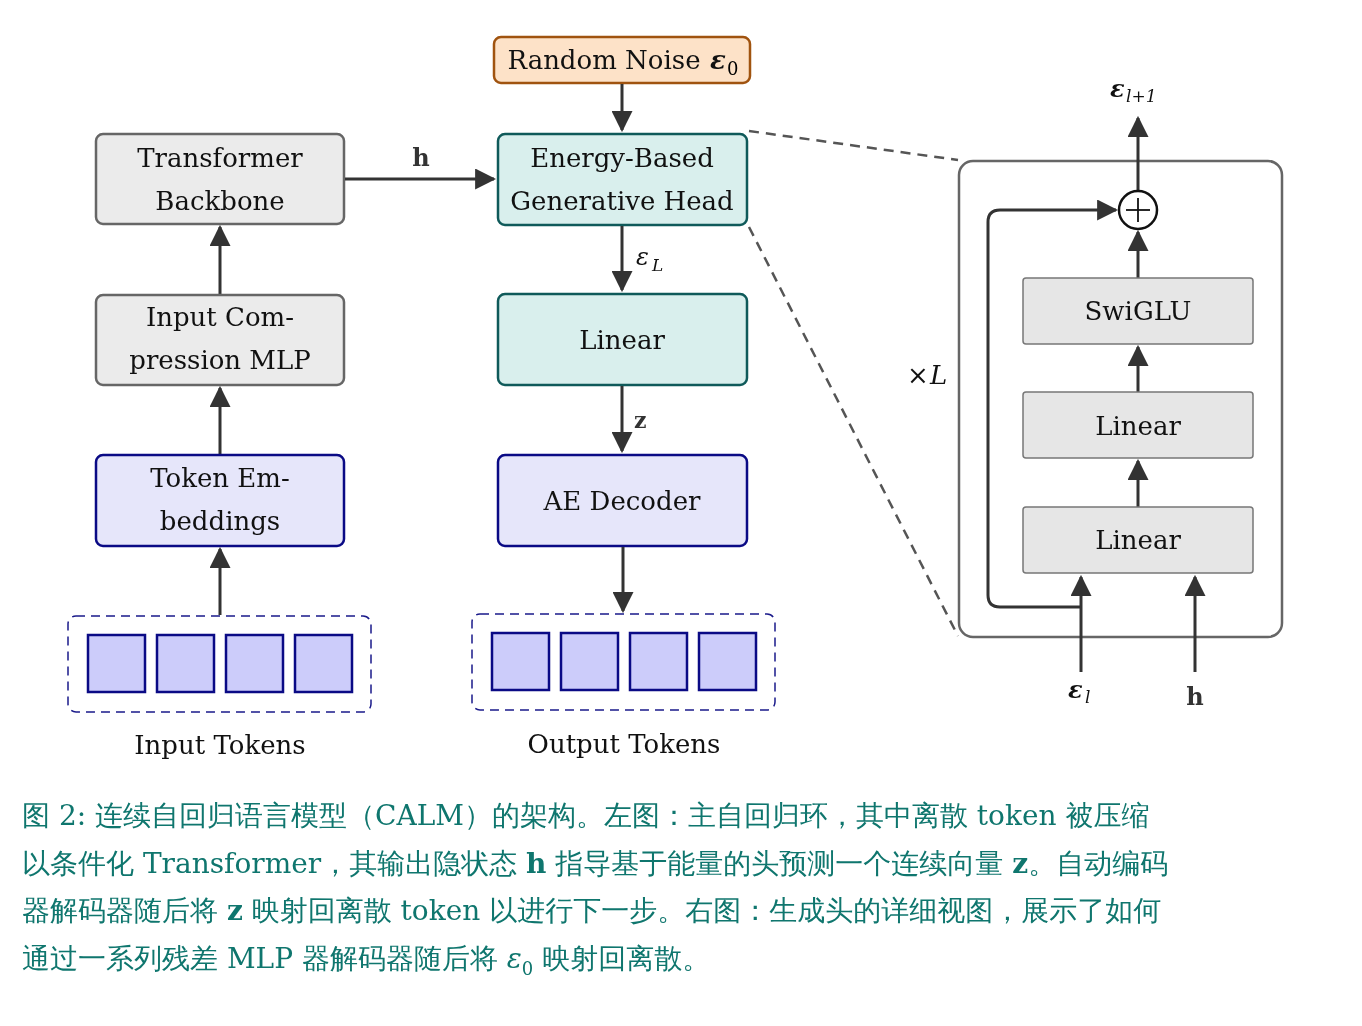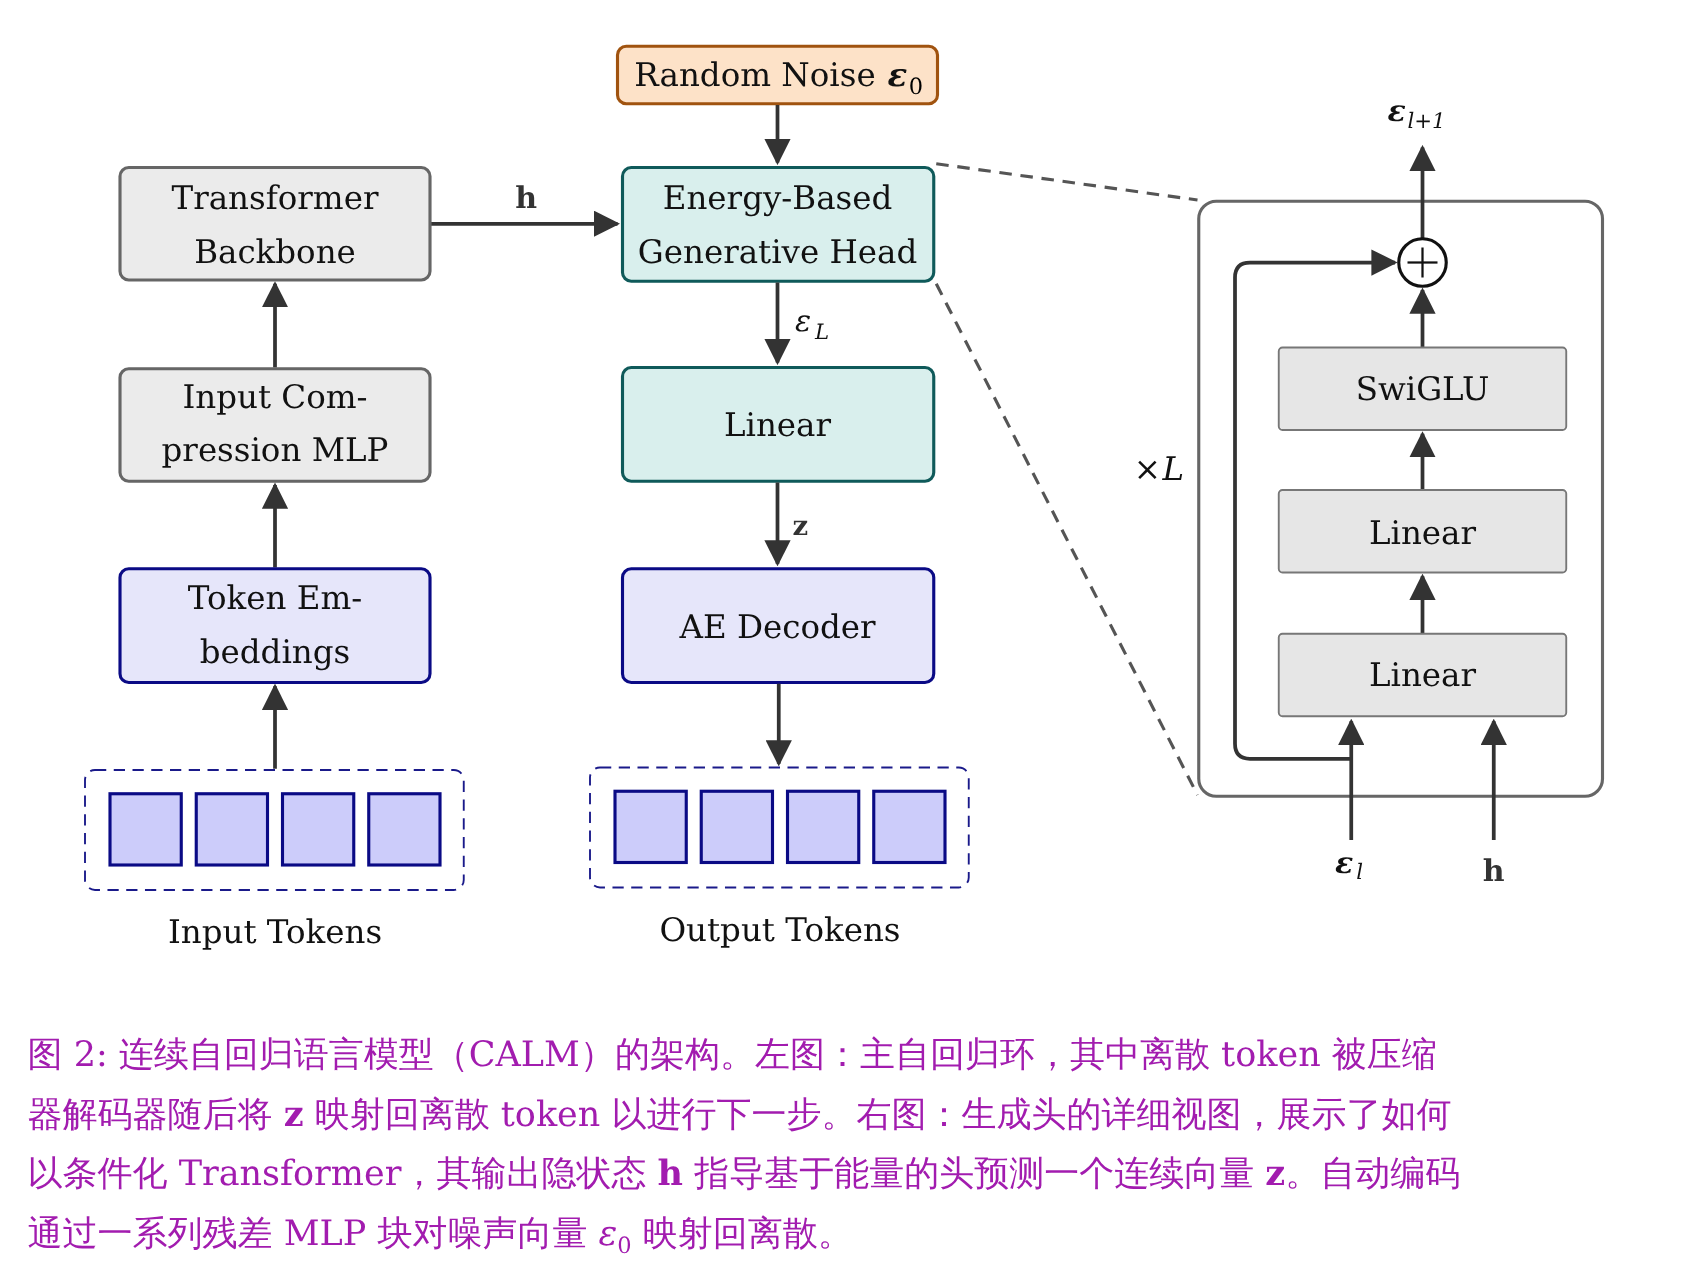--- a/index.html
+++ b/index.html
@@ -2,23 +2,23 @@
 <html><head>
 <meta charset="utf-8">
 <style>
   html, body { margin: 0; padding: 0; background: #ffffff; }
   body { width: 1362px; height: 1026px; position: relative; overflow: hidden;
          font-family: "DejaVu Serif", "Liberation Serif", serif; color: #111; }
   #diagram { position: absolute; left: 0; top: 0; }
   .box-text { font-family: "DejaVu Serif", "Liberation Serif", serif; font-size: 26px; fill: #111; }
   .math { font-family: "DejaVu Serif", "Liberation Serif", serif; font-style: italic; fill: #111; }
   .bold-math { font-family: "DejaVu Serif", "Liberation Serif", serif; font-weight: bold; fill: #333; }
-  .caption { position: absolute; left: 22px; top: 820px; width: 1320px;
+  .caption { position: absolute; left: 22px; top: 792px; width: 1320px;
              font-family: "DejaVu Serif", "Liberation Serif", serif; font-size: 28px;
-             line-height: 47.5px; color: #a21caf; text-align: justify; }
+             line-height: 47.5px; color: #0f766e; text-align: justify; }
   .caption b { font-weight: bold; }
   .caption .eps { font-style: italic; }
   .caption .eps sub { font-style: normal; font-size: 18px; }
 </style>
 </head>
 <body>
 
 <svg id="diagram" width="1362" height="800" viewBox="0 0 1362 800">
   <defs>
     <marker id="arrowhead" viewBox="0 0 10 10" refX="9" refY="5" markerWidth="7" markerHeight="7" orient="auto-start-reverse">
@@ -153,16 +153,16 @@
     <line x1="1195" y1="672" x2="1195" y2="577" stroke="#333" stroke-width="3" marker-end="url(#arrowhead)"></line>
 
     <text class="math" x="1068" y="698" font-size="24" font-weight="bold">ε</text>
     <text class="math" x="1085" y="703" font-size="17">l</text>
     <text class="bold-math" x="1195" y="705" font-size="24" text-anchor="middle" fill="#111">h</text>
   </g>
 </svg>
 
 <div class="caption">
   <div>图 2: 连续自回归语言模型（CALM）的架构。左图：主自回归环，其中离散 token 被压缩</div>
+  <div><span>以条件化 Transformer，其输出隐状态 </span><b>h</b><span> 指导基于能量的头预测一个连续向量 </span><b>z</b><span>。自动编码</span></div>
   <div><span>器解码器随后将 </span><b>z</b><span> 映射回离散 token 以进行下一步。右图：生成头的详细视图，展示了如何</span></div>
-  <div><span>以条件化 Transformer，其输出隐状态 </span><b>h</b><span> 指导基于能量的头预测一个连续向量 </span><b>z</b><span>。自动编码</span></div>
-  <div><span>通过一系列残差 MLP 块对噪声向量 </span><span class="eps"><span>ε</span><sub>0</sub></span><span> 映射回离散。</span></div>
+  <div><span>通过一系列残差 MLP 器解码器随后将 </span><span class="eps"><span>ε</span><sub>0</sub></span><span> 映射回离散。</span></div>
 </div>
 
 </body></html>

